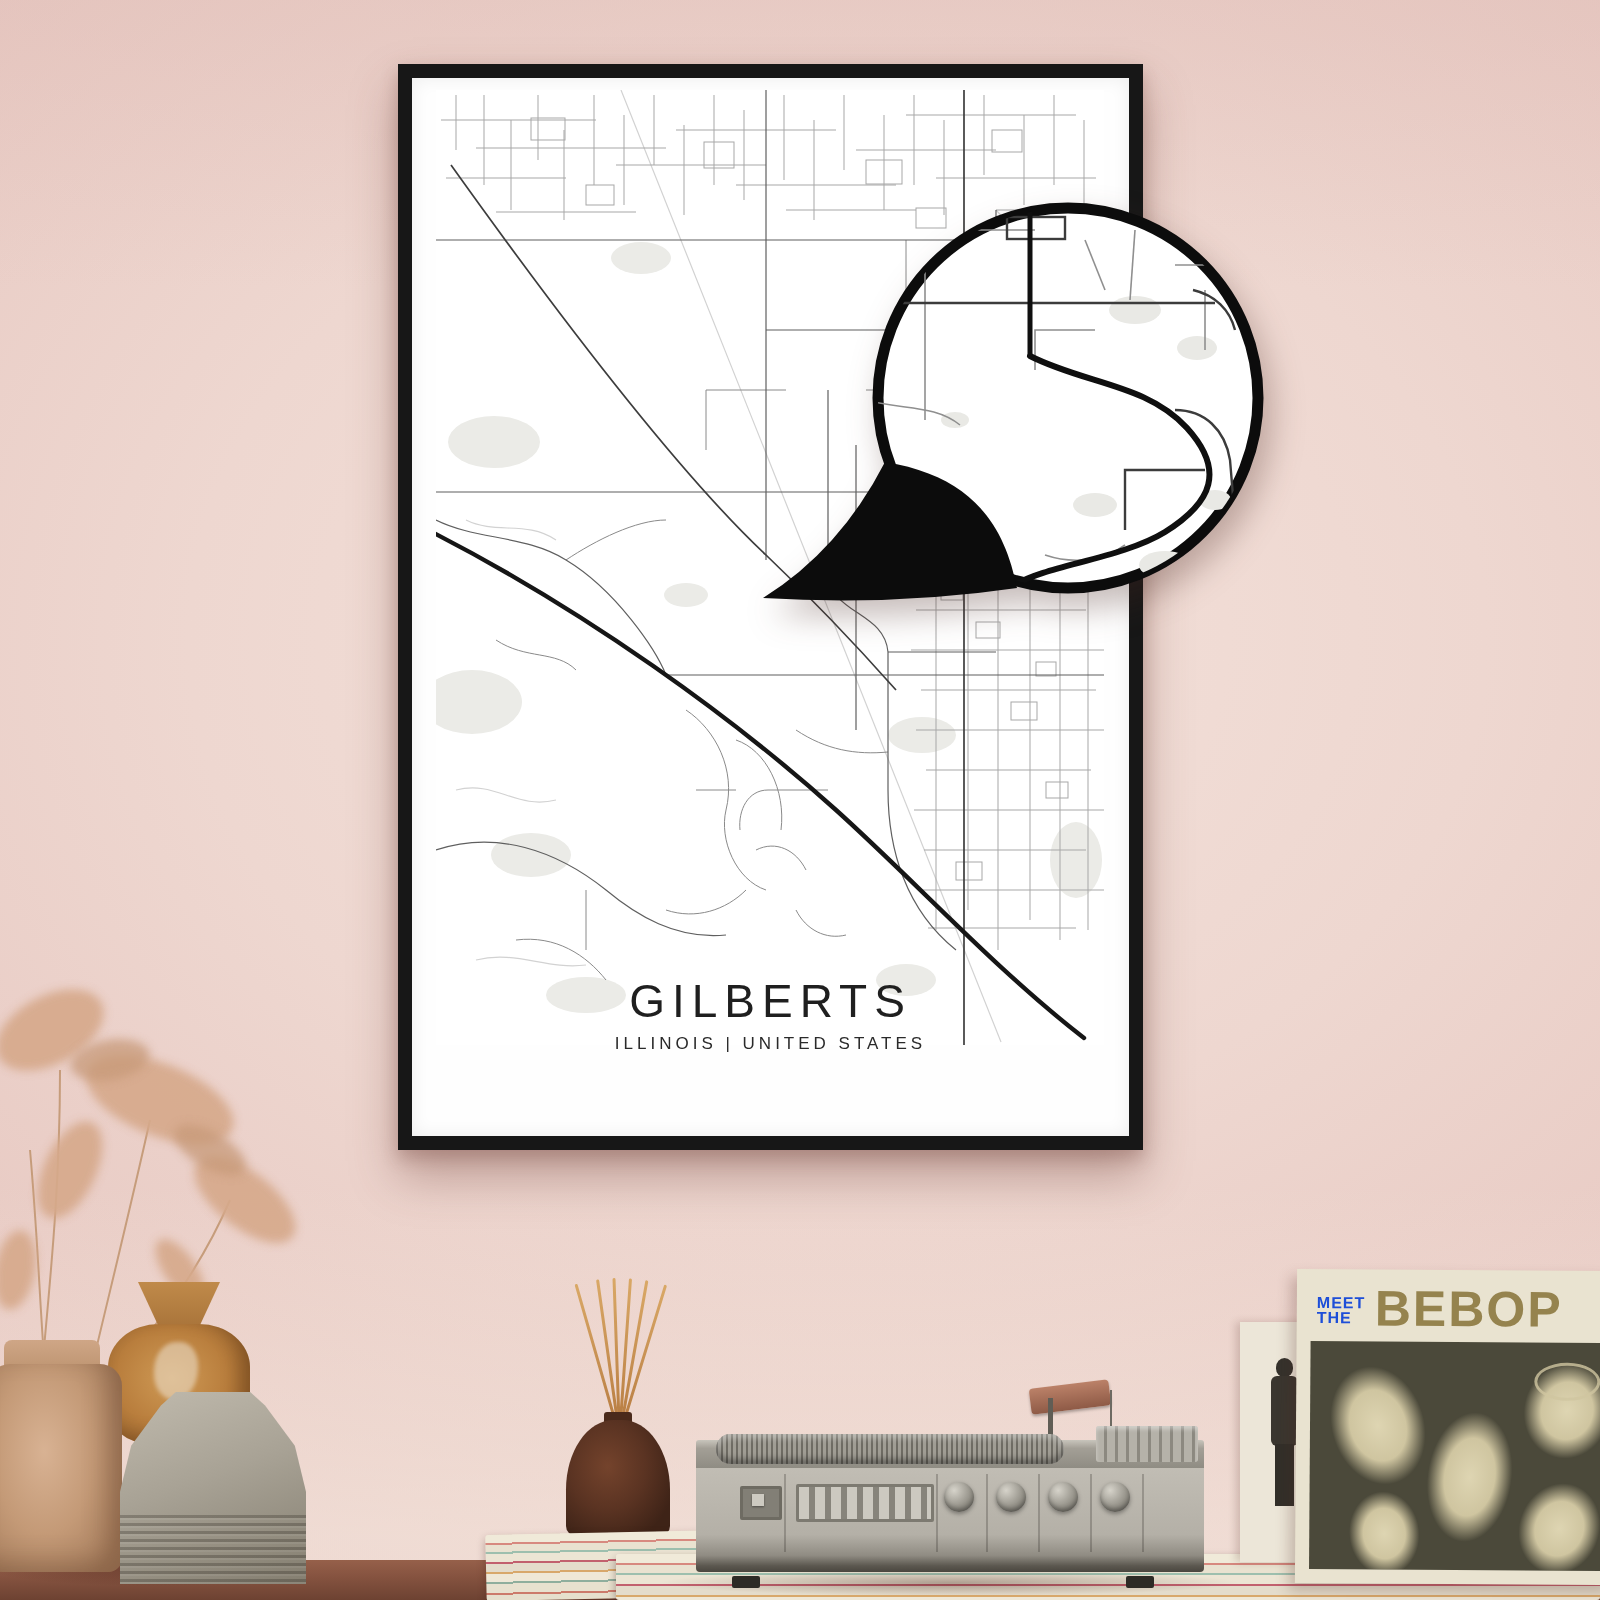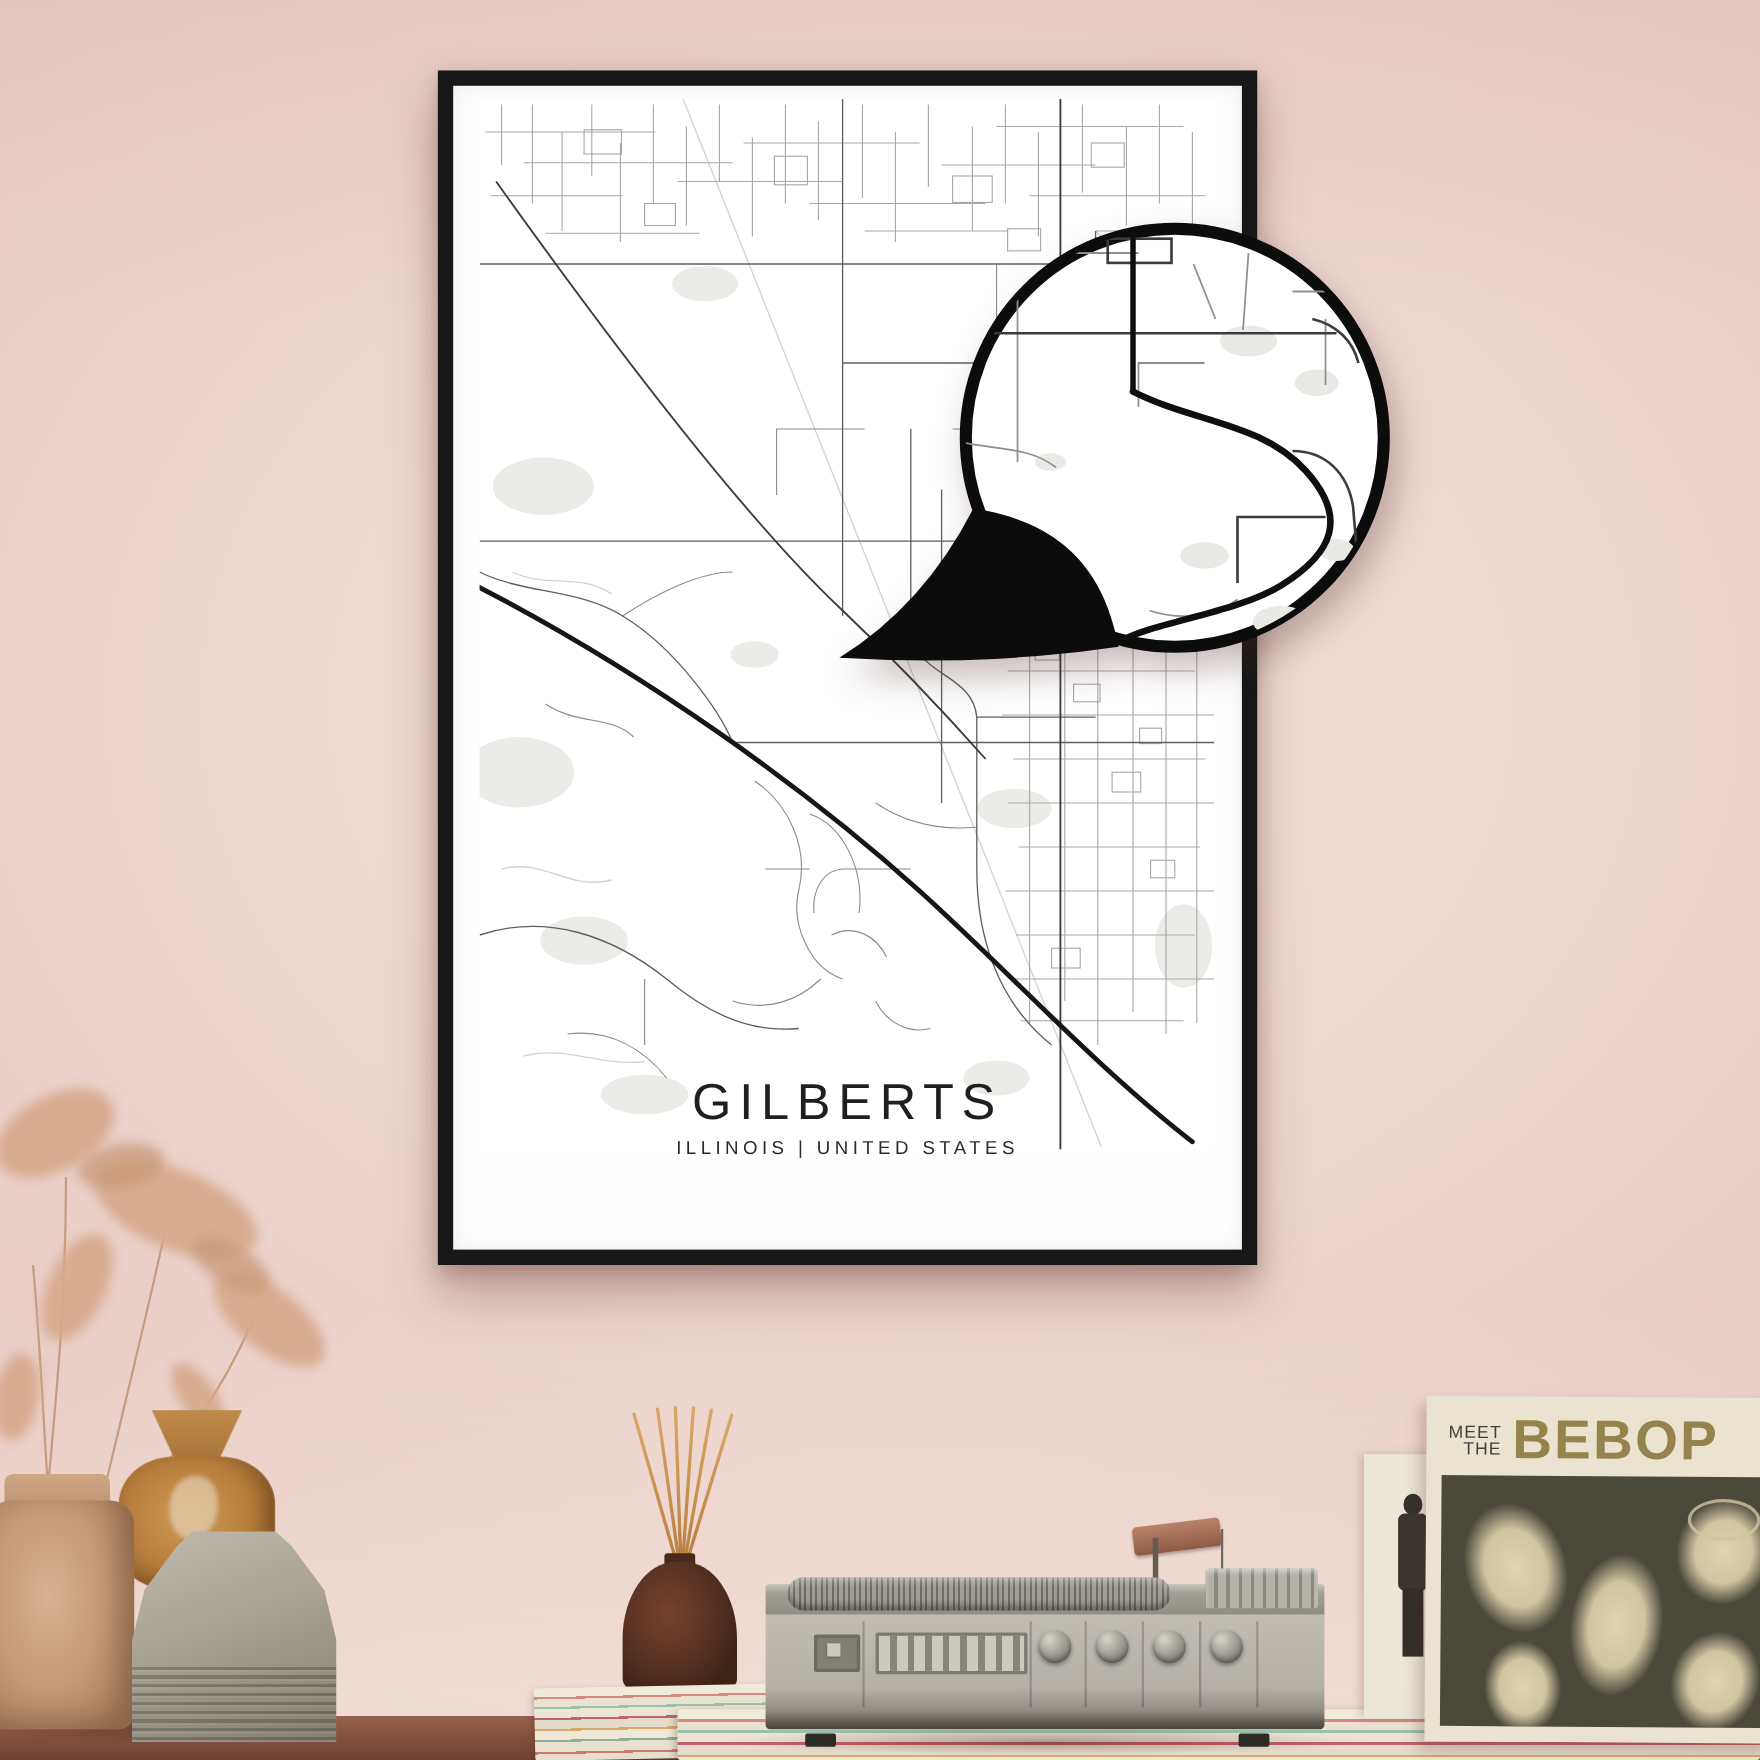--- a/index.html
+++ b/index.html
@@ -103,21 +103,21 @@
     box-shadow:-4px 0 8px rgba(80,40,30,.2);}
   .figure{position:absolute;left:28px;top:36px;width:34px;height:150px;}
   .figure .head{position:absolute;left:8px;top:0;width:17px;height:19px;border-radius:50% 50% 45% 45%;background:#35322c;}
   .figure .torso{position:absolute;left:3px;top:18px;width:27px;height:70px;border-radius:6px;background:#3a362f;}
   .figure .legs{position:absolute;left:7px;top:86px;width:19px;height:62px;background:#322f29;}
 
   
   .album{position:absolute;left:1296px;top:1270px;width:320px;height:314px;background:#e9e3d0;
     transform:rotate(.4deg);box-shadow:-6px 8px 14px rgba(80,40,30,.25);}
   .album .inner{position:absolute;left:14px;top:10px;right:0;bottom:14px;}
-  .album .pretitle{position:absolute;left:6px;top:16px;font-size:16px;font-weight:normal;color:#404040;line-height:15px;letter-spacing:1px;text-align:right;}
+  .album .pretitle{position:absolute;left:6px;top:16px;font-size:16px;font-weight:bold;color:#1d4ed8;line-height:15px;letter-spacing:1px;}
   .album .title{position:absolute;left:64px;top:0;font-size:50px;font-weight:bold;color:#95834e;letter-spacing:2px;white-space:nowrap;}
   .album .photo{position:absolute;left:0;top:62px;width:306px;height:228px;background:#4b493a;overflow:hidden;}
   .blob{position:absolute;background:radial-gradient(closest-side,#ded5b2 0%,#cfc5a0 60%,rgba(207,197,160,0) 100%);}
   .album .logo-oval{position:absolute;right:16px;top:20px;width:60px;height:32px;border:3px solid #cfc6a0;border-radius:50%;opacity:.8;}
 </style>
 </head>
 <body>
 
 <div id="stage">
 

